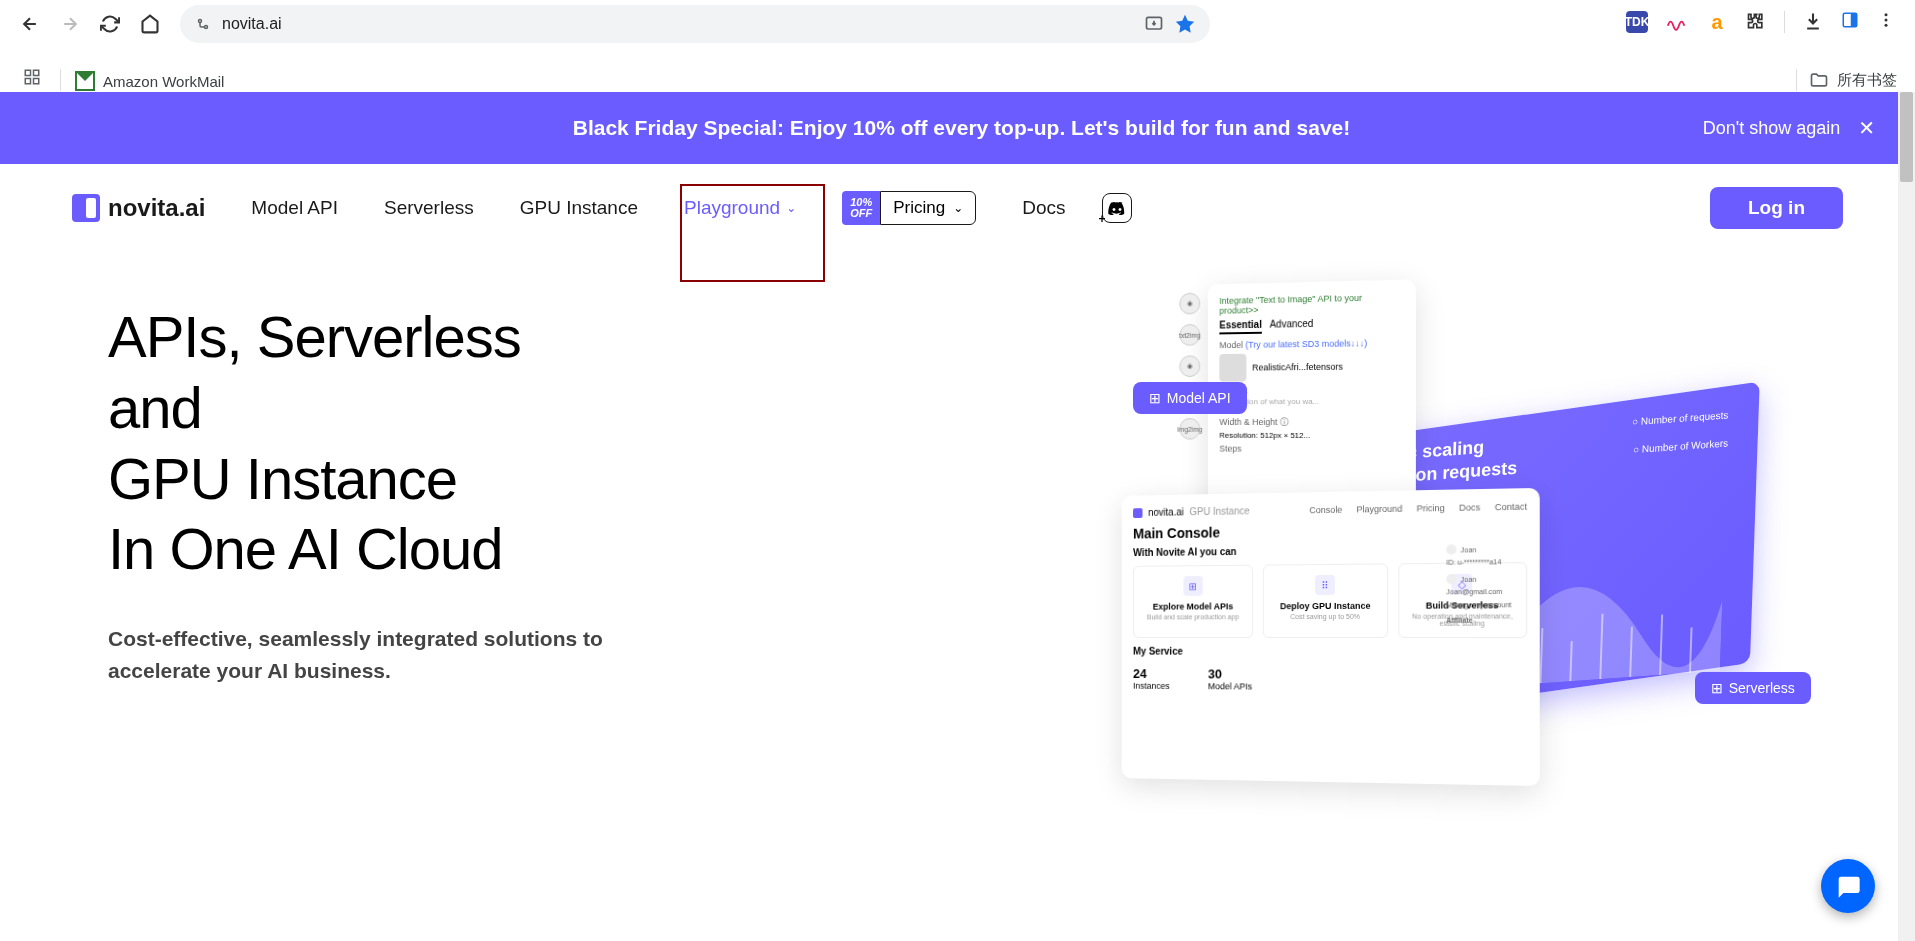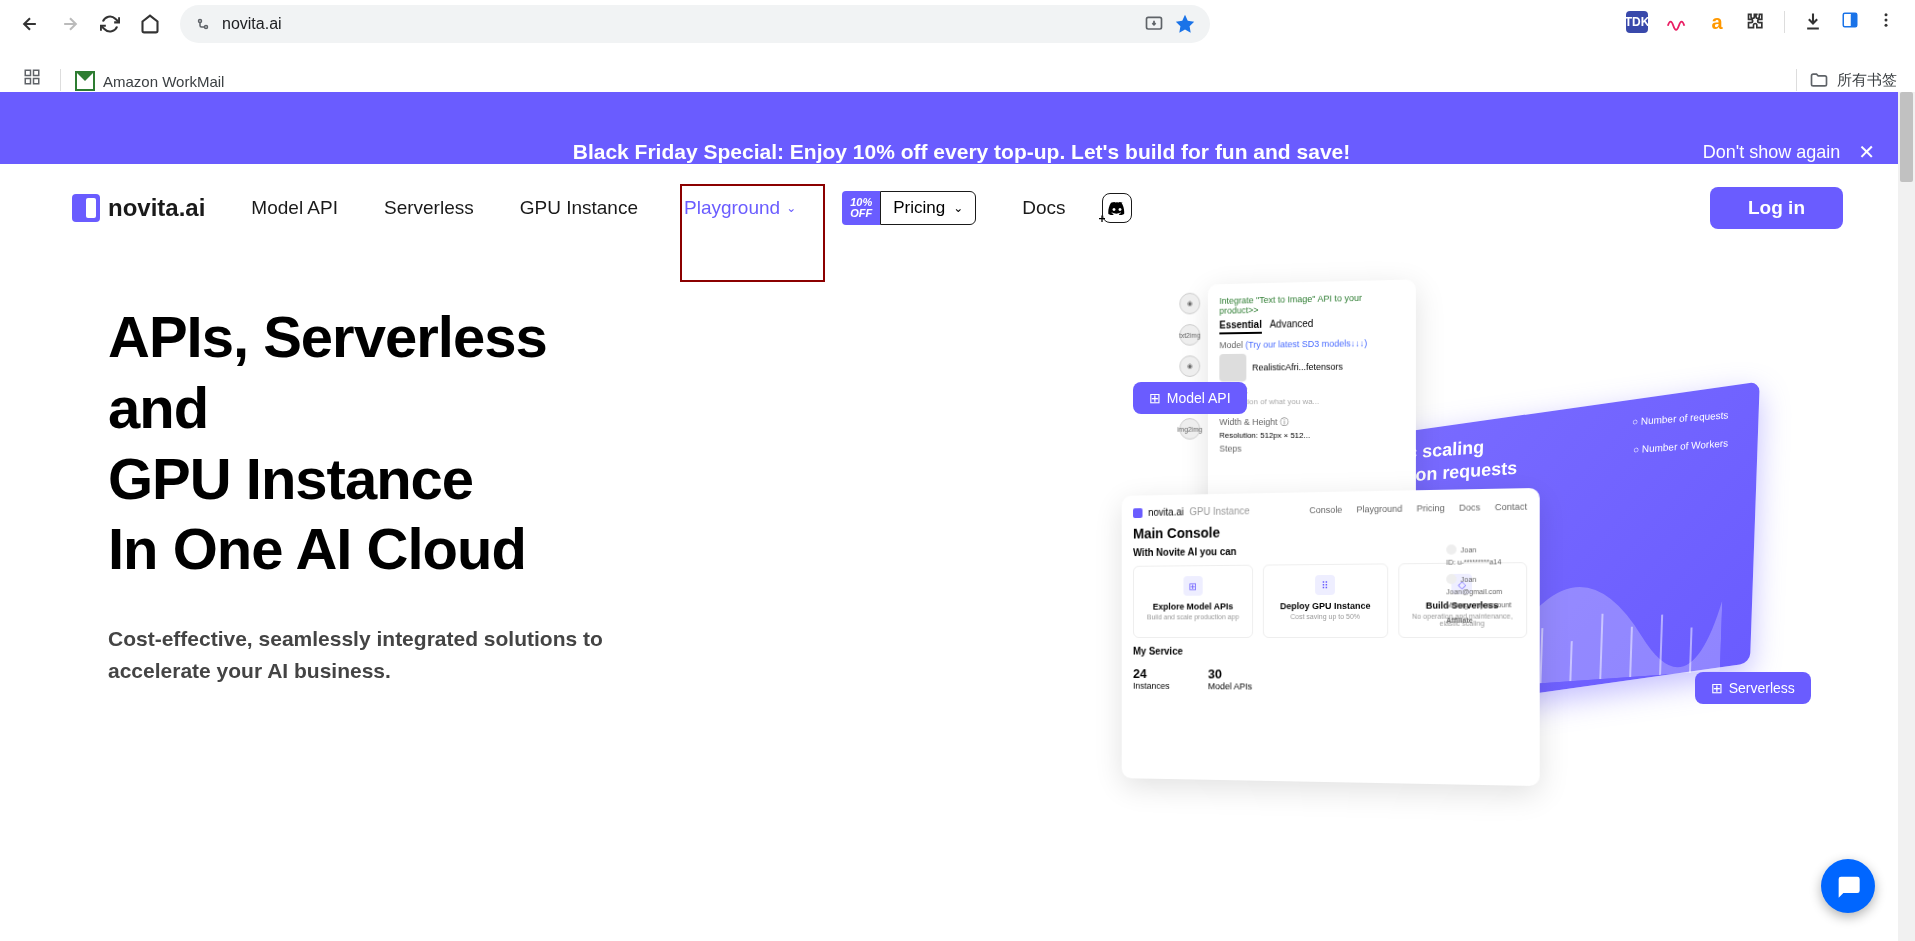--- a/index.html
+++ b/index.html
@@ -20,21 +20,21 @@
 .bkm-item { display: flex; align-items: center; gap: 8px; font-size: 15px; color: #3c4043; }
 .mail-icon { width: 20px; height: 20px; border: 2px solid #2e7d32; position: relative; }
 .mail-icon::after { content: ''; position: absolute; top: 0; left: 0; right: 0; height: 0; border-left: 8px solid transparent; border-right: 8px solid transparent; border-top: 8px solid #2e7d32; }
 .bkm-right { margin-left: auto; display: flex; align-items: center; gap: 12px; }
 .folder-icon { display:flex; align-items:center; }
 
 .page { position: relative; height: 849px; overflow: hidden; }
 .scrollbar-track { position:absolute; right:0; top:0; width:17px; height:849px; background:#f1f1f1; }
 .scrollbar-thumb { position:absolute; right:2px; top:0; width:13px; height:90px; background:#c1c1c1; border-radius:2px; }
 
-.promo { height: 72px; background: #6a5cff; display: flex; align-items: flex-end; justify-content: center; color: #fff; font-size: 21px; font-weight: 600; position: relative; padding-left: 8px; }
+.promo { height: 72px; background: #6a5cff; display: flex; align-items: center; justify-content: center; color: #fff; font-size: 21px; font-weight: 600; position: relative; padding-left: 8px; }
 .promo-right { position: absolute; right: 40px; display: flex; align-items: center; gap: 18px; font-size: 18px; font-weight: 400; }
 .close-x { font-size: 20px; cursor: pointer; }
 
 .nav { height: 88px; display: flex; align-items: center; padding: 0 72px; gap: 46px; }
 .logo-wrap { display: flex; align-items: center; gap: 8px; }
 .logo-sq { width: 28px; height: 28px; background: #6a5cff; border-radius: 4px; position: relative; }
 .logo-sq::after { content:''; position:absolute; right:4px; top:4px; bottom:4px; width:10px; background:#fff; border-radius:2px; }
 .logo-text { font-size: 24px; font-weight: 600; color: #1a1a1a; }
 .nav-link { font-size: 19px; color: #1a1a1a; font-weight: 500; cursor: pointer; }
 .nav-link.active { color: #6a5cff; display: flex; align-items: center; gap: 6px; }
@@ -44,21 +44,21 @@
 .pricing-box { border: 1.5px solid #1a1a1a; border-radius: 0 6px 6px 0; height: 34px; display: flex; align-items: center; padding: 0 12px; gap: 8px; font-size: 17px; }
 .discord-box { width: 30px; height: 30px; border: 1.5px solid #1a1a1a; border-radius: 8px; display: flex; align-items: center; justify-content: center; margin-left: -10px; position:relative; }
 .discord-box::after { content:'+'; position:absolute; bottom:-4px; left:-4px; font-size:12px; font-weight:bold; }
 .login-btn { margin-left: auto; background: #6a5cff; color: #fff; border: none; border-radius: 8px; padding: 10px 38px; font-size: 19px; font-weight: 600; cursor: pointer; }
 
 .dropdown { position: absolute; top: 138px; left: 693px; width: 117px; background: #fff; border: 1px solid #e0e0e0; border-radius: 0 0 8px 8px; box-shadow: 0 4px 12px rgba(0,0,0,0.1); z-index: 10; padding: 8px 0; }
 .dropdown-highlight { position: absolute; top: 92px; left: 680px; width: 145px; height: 98px; border: 2px solid #8b0000; z-index: 9; pointer-events: none; }
 .dd-item { padding: 14px 20px; font-size: 17px; color: #1a1a1a; cursor: pointer; }
 
 .hero { padding: 50px 0 0 108px; position: relative; }
-.hero h1 { font-size: 58px; font-weight: 700; line-height: 1.22; color: #000; letter-spacing: -1px; }
+.hero h1 { font-size: 58px; font-weight: 400; line-height: 1.22; color: #000; letter-spacing: -1px; }
 .hero-sub { margin-top: 38px; font-size: 21px; color: #444; line-height: 1.5; max-width: 500px; font-weight: bold; }
 
 .illus { position: absolute; right: 40px; top: 190px; width: 800px; height: 560px; }
 .card { position: absolute; background: #fff; border-radius: 10px; box-shadow: 0 8px 30px rgba(0,0,0,0.12); }
 .tag-chip { position: absolute; background: #6a5cff; color: #fff; padding: 8px 16px; border-radius: 8px; font-size: 14px; display: flex; align-items: center; gap: 6px; }
 .purple-panel { position: absolute; background: linear-gradient(135deg, #7a6cff, #6a5cff); border-radius: 10px; transform: skewY(-10deg) rotate(2deg); box-shadow: 0 10px 30px rgba(106,92,255,0.4); color:#fff; padding:20px; }
 .pp-title { font-size: 18px; font-weight:600; line-height:1.3; transform: skewY(4deg); }
 .pp-body { font-size: 10px; margin-top:8px; transform: skewY(4deg); opacity:0.9; max-width:180px; }
 .pp-dot-label { position:absolute; font-size:10px; color:#fff; transform:skewY(4deg); }
 .pp-dot-label::before { content:'○ '; }

